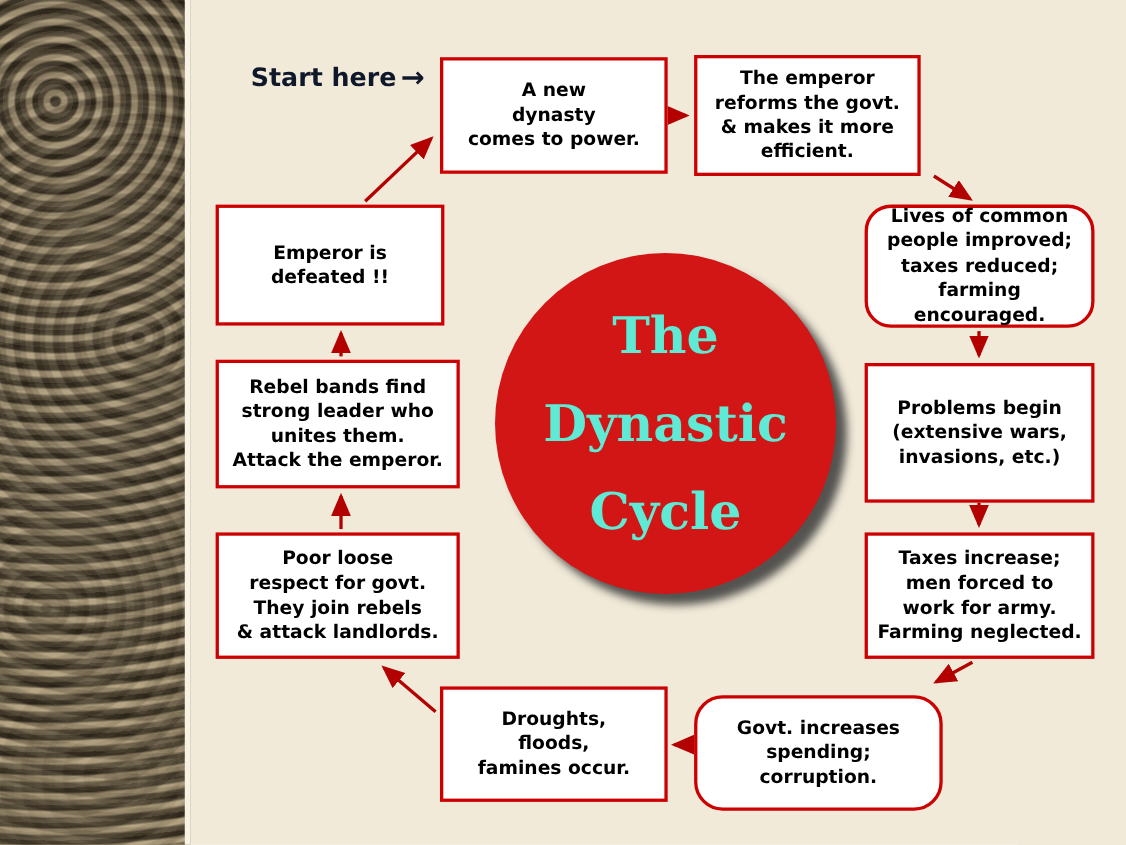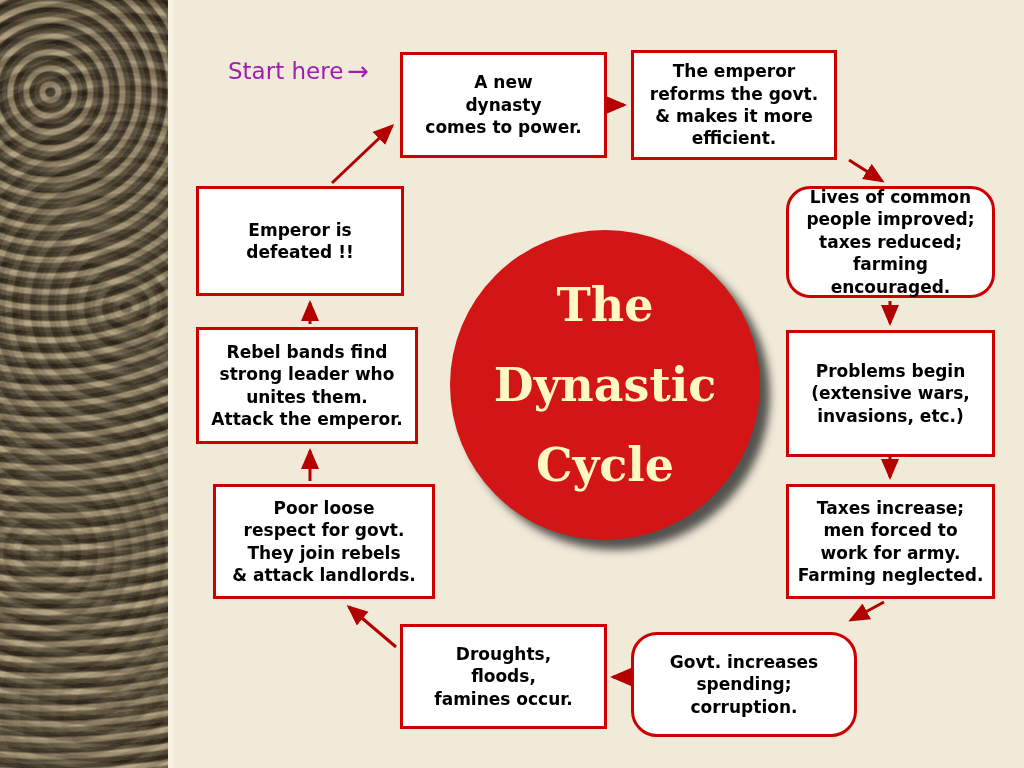--- a/index.html
+++ b/index.html
@@ -32,32 +32,32 @@
     text-align:center;
     font-weight:700;
     font-size:17px;
     line-height:1.32;
     color:#000;
     white-space:pre-line;
     padding:2px;
   }
   #start-here{
     position:absolute;left:228px;top:58px;
-    font-size:23px;font-weight:400;color:#a21caf;
+    font-size:23px;font-weight:700;color:#0f172a;
     display:flex;align-items:center;gap:4px;
   }
   #start-here .arrow{font-size:26px;line-height:1;}
   #circle{
     position:absolute;left:450px;top:230px;width:310px;height:310px;
     border-radius:50%;
     background:#d21515;
     box-shadow:10px 10px 8px rgba(45,45,45,.8);
     display:flex;flex-direction:column;align-items:center;justify-content:center;
     gap:26px;
-    color:#fef9c3;
+    color:#5eead4;
     font-family:"DejaVu Serif","Liberation Serif",serif;
     font-weight:700;
     font-size:46px;
     text-align:center;
   }
   #arrows{position:absolute;left:0;top:0;pointer-events:none;}
 </style>
 </head>
 <body>
 
@@ -114,21 +114,21 @@
 Farming neglected.</div>
 
   <div class="box" style="left:631px;top:632px;width:226px;height:105px;border-radius:26px;">Govt. increases
 spending;
 corruption.</div>
 
   <div class="box" style="left:400px;top:624px;width:207px;height:105px;">Droughts,
 floods,
 famines occur.</div>
 
-  <div class="box" style="left:196px;top:484px;width:222px;height:115px;margin-left:17px;">Poor loose
+  <div class="box" style="left:196px;top:484px;width:222px;height:115px;">Poor loose
 respect for govt.
 They join rebels
 &amp; attack landlords.</div>
 
   <div class="box" style="left:196px;top:327px;width:222px;height:117px;">Rebel bands find
 strong leader who
 unites them.
 Attack the emperor.</div>
 
   <div class="box" style="left:196px;top:186px;width:208px;height:110px;">Emperor is

